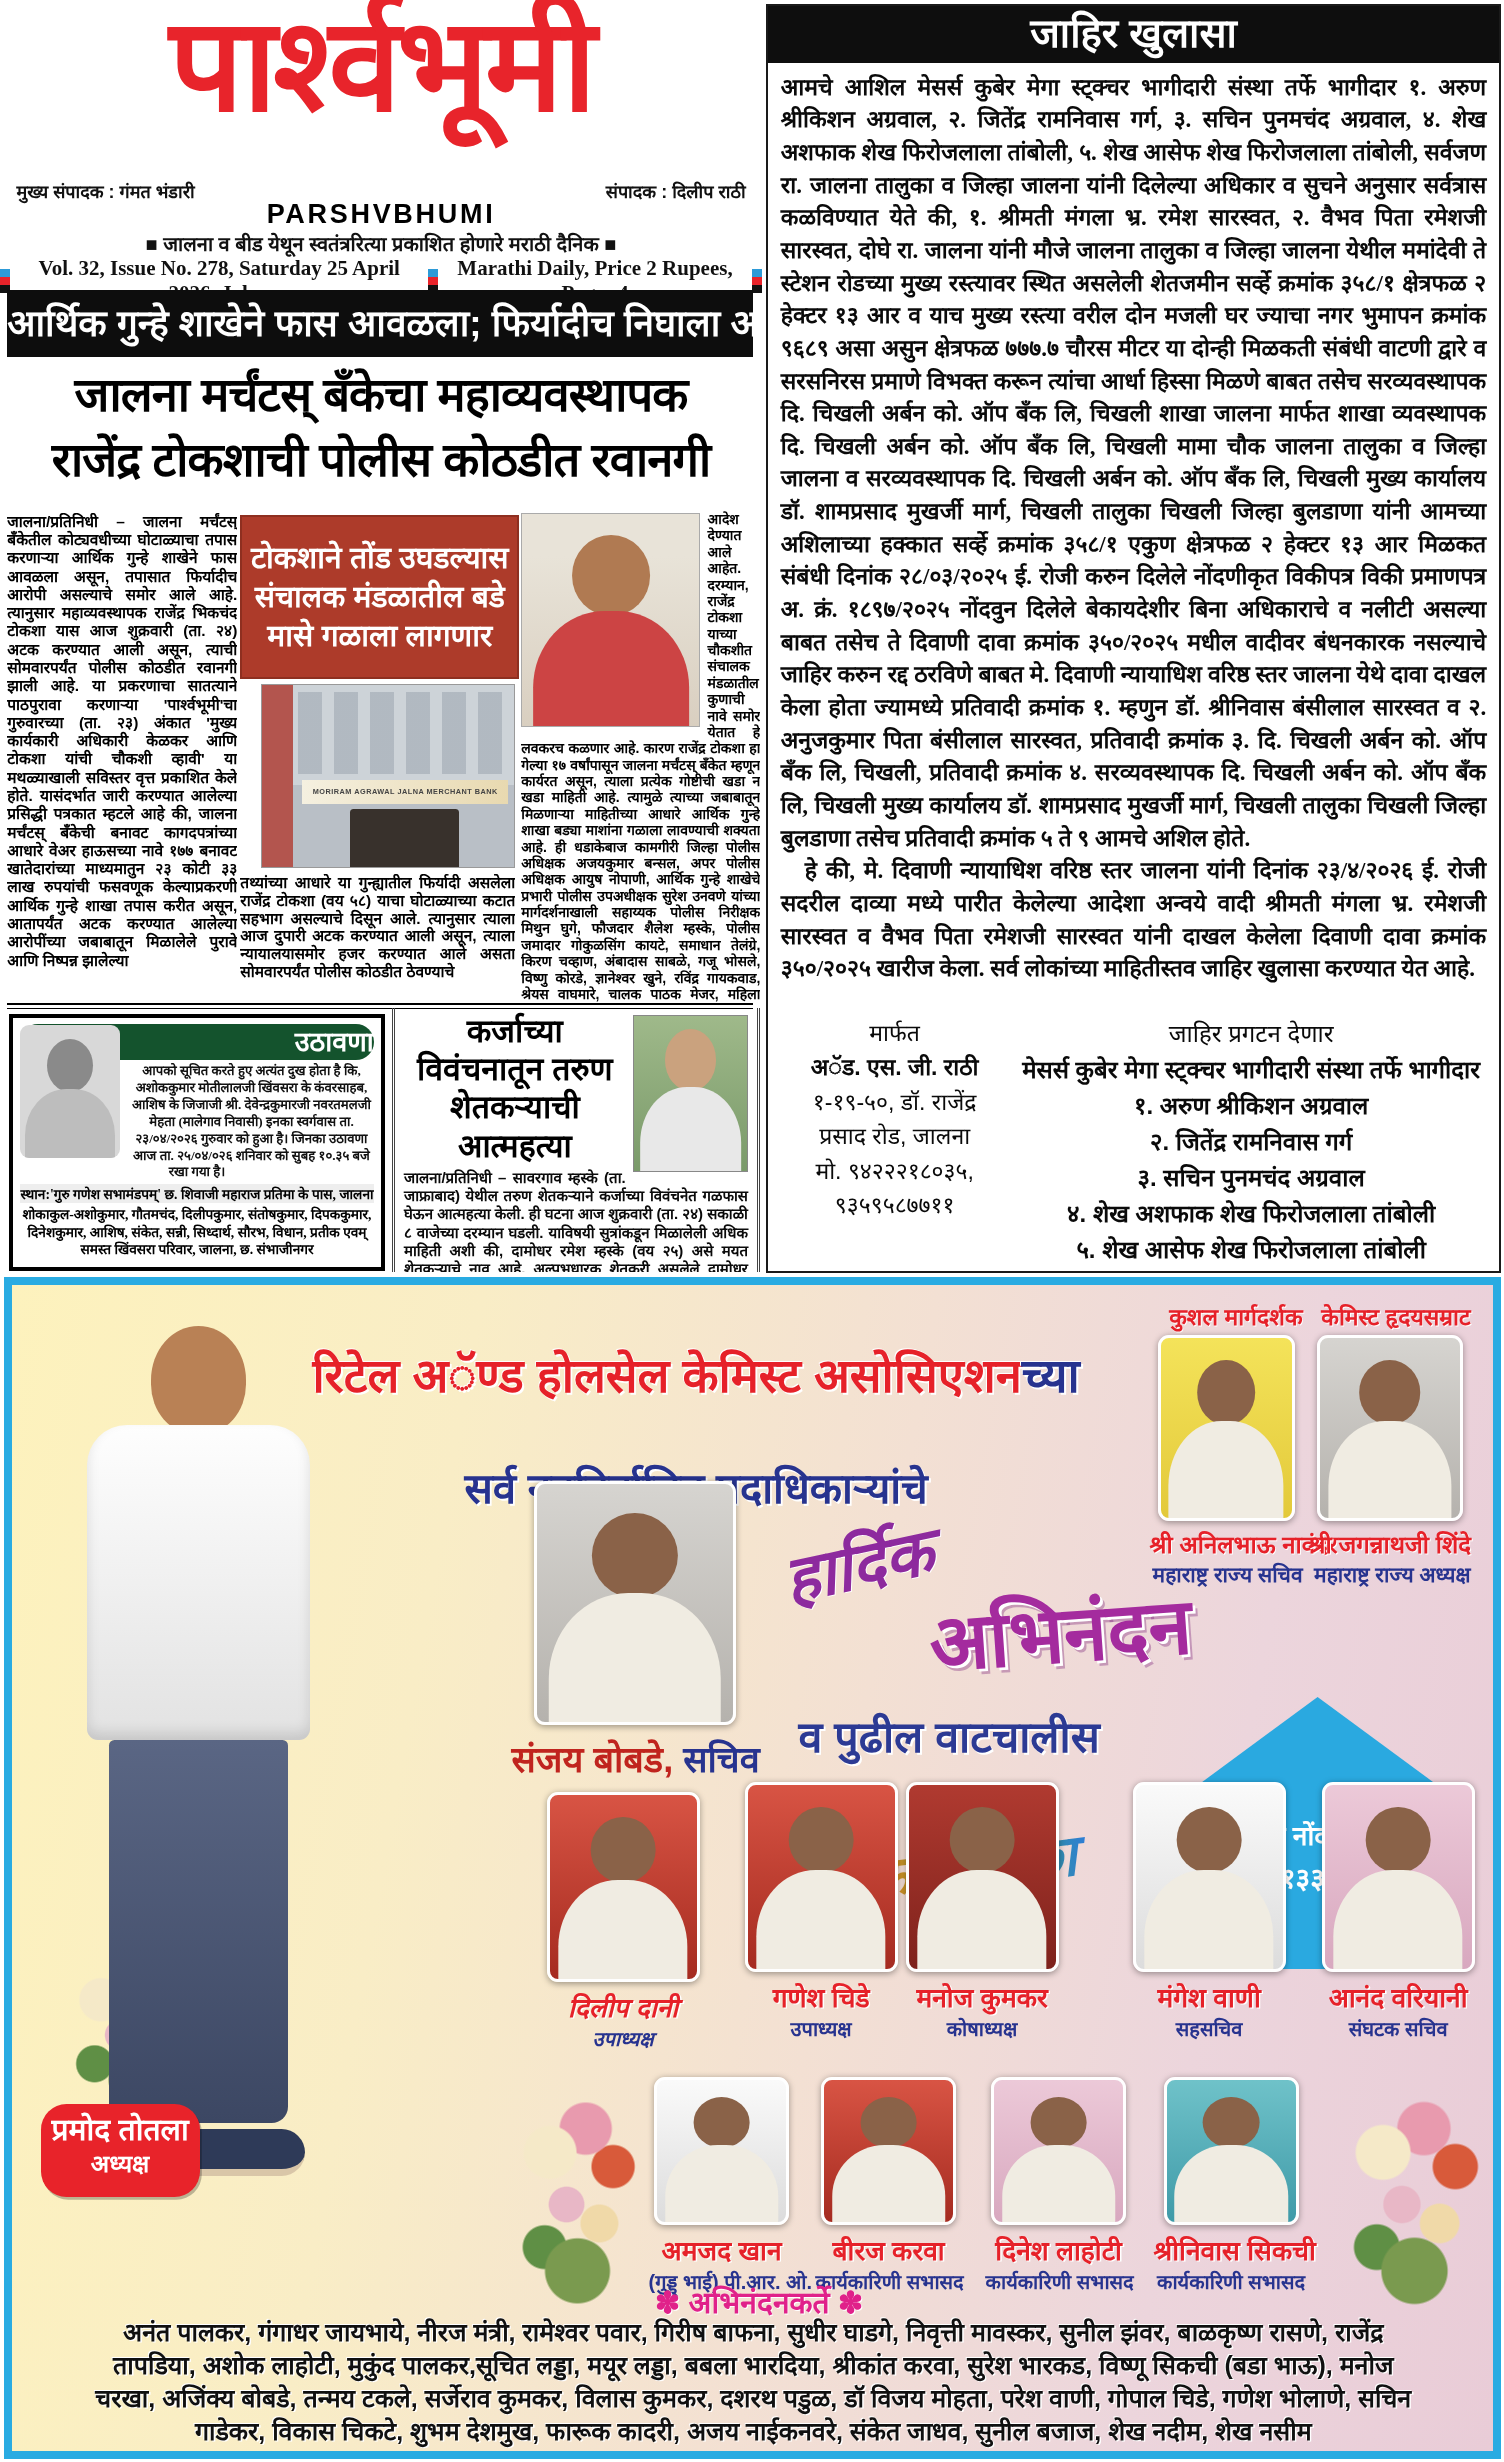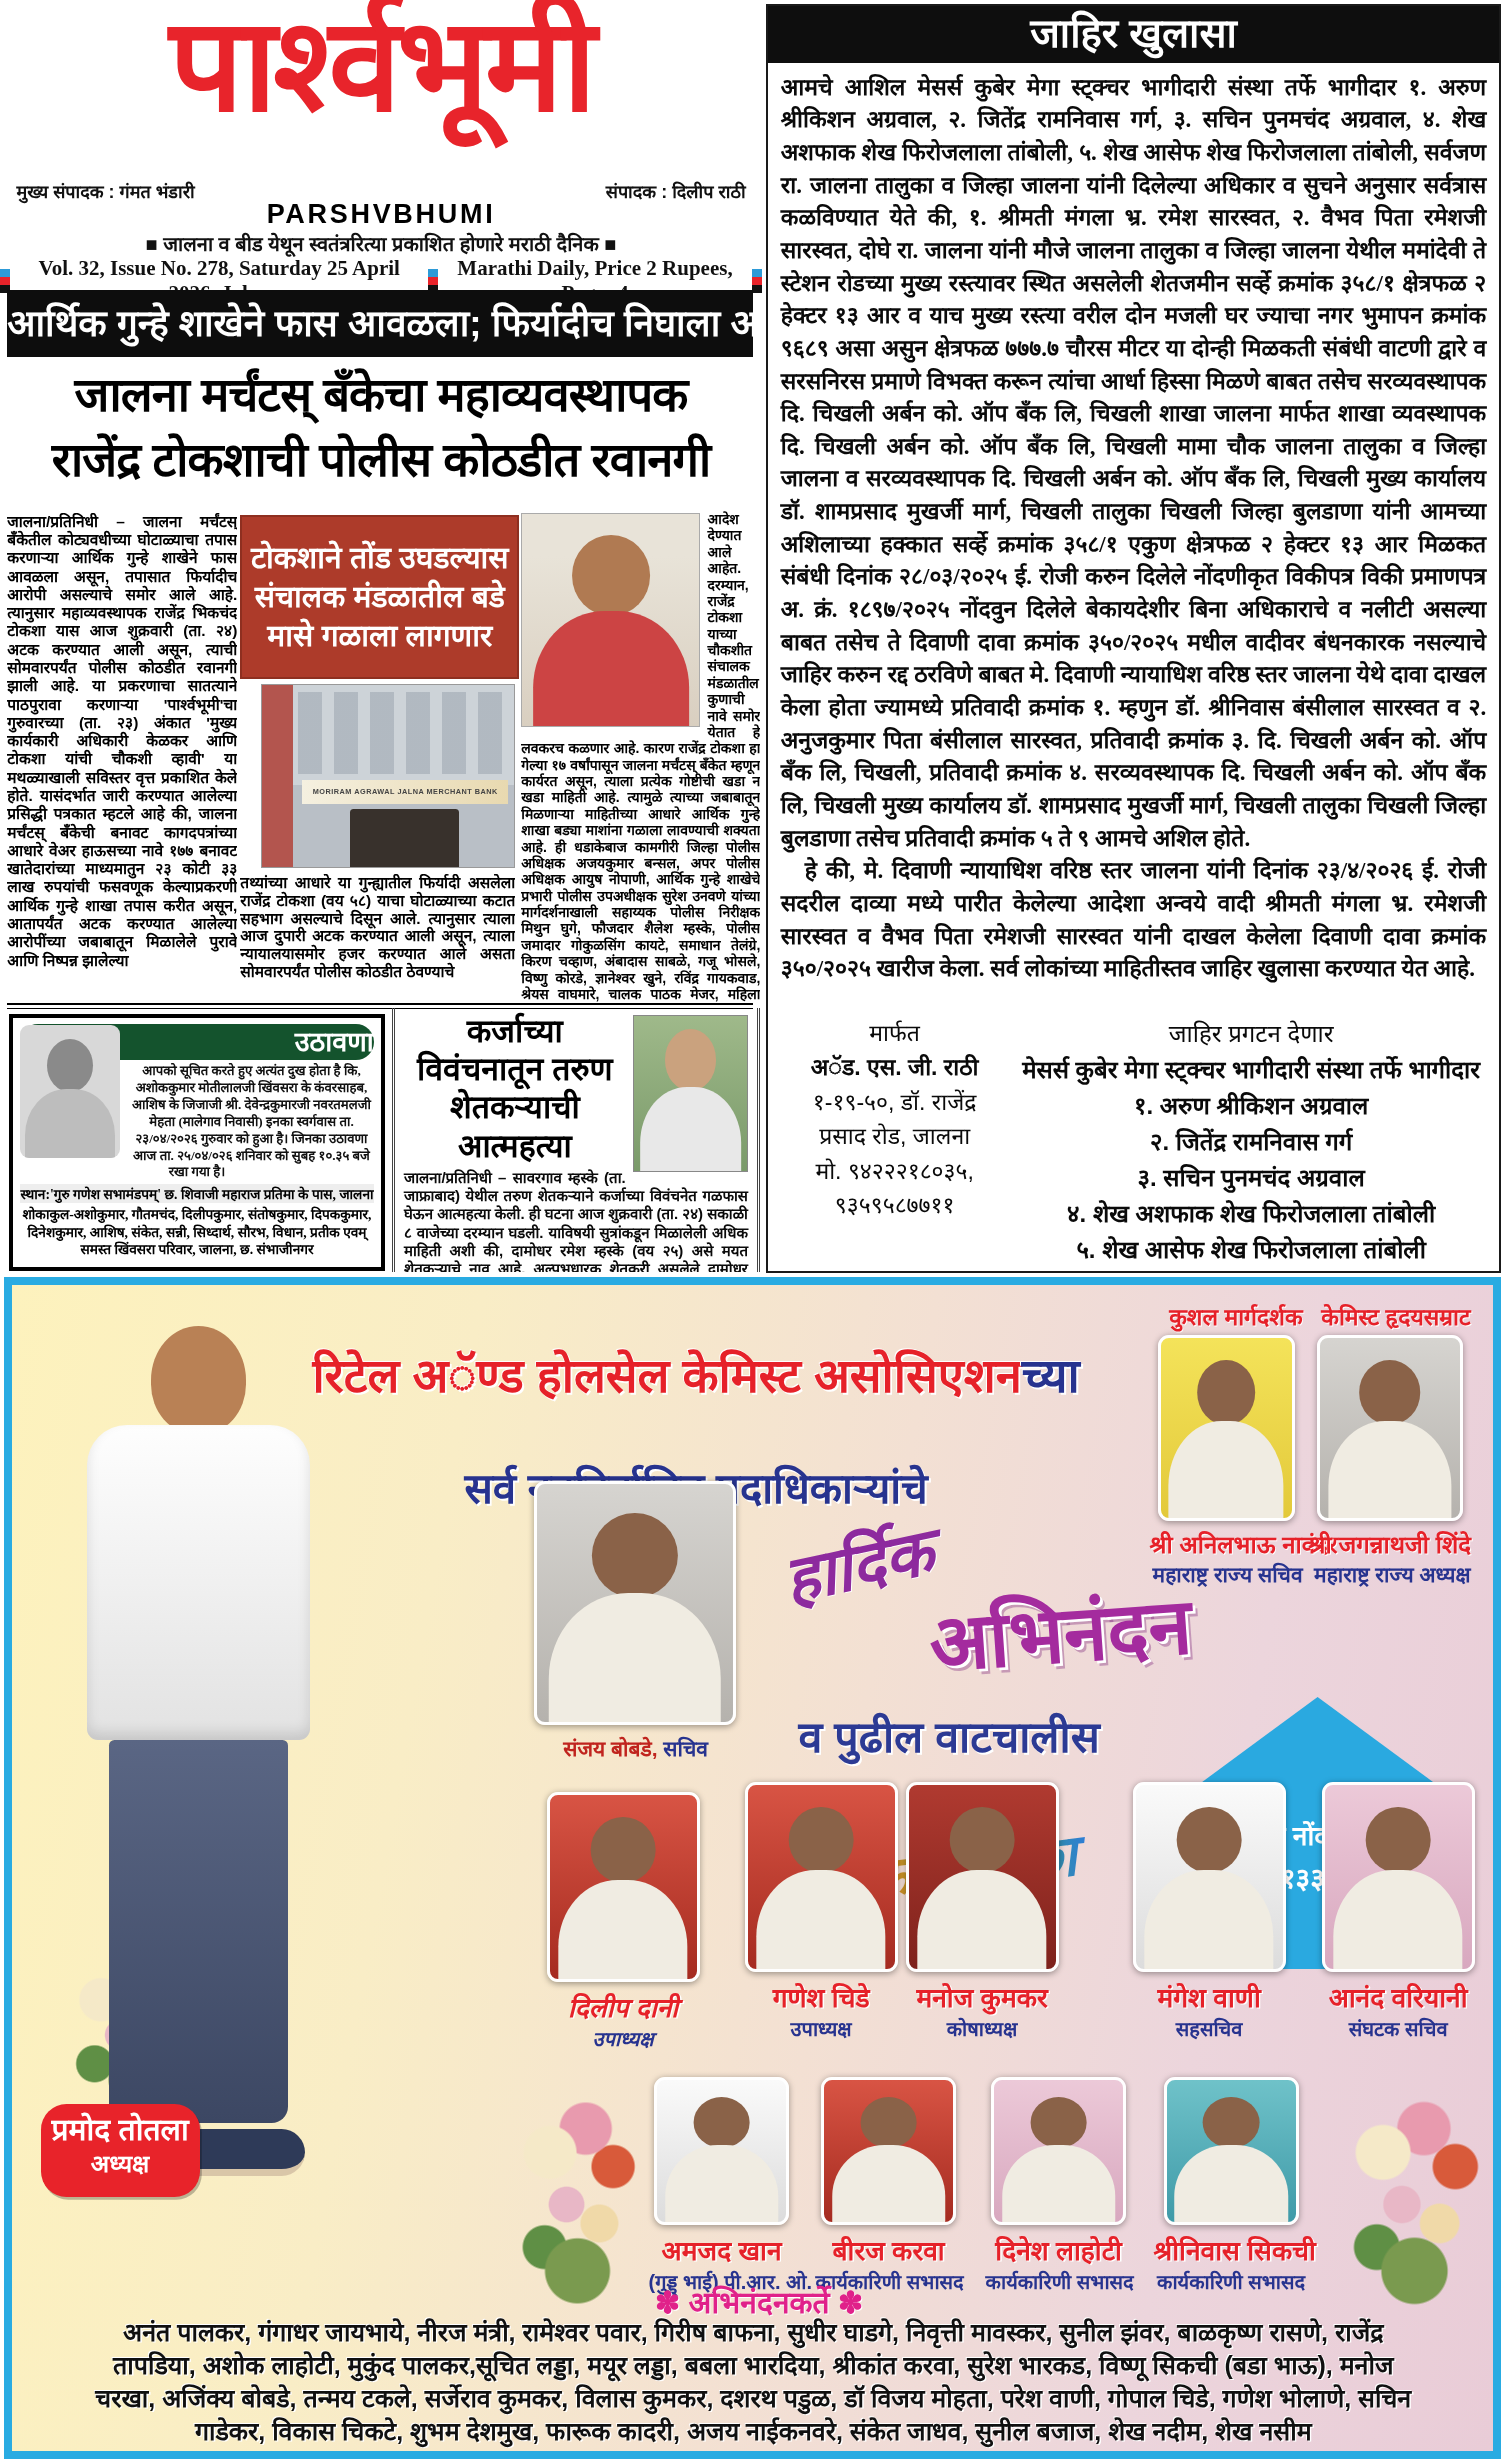--- a/index.html
+++ b/index.html
@@ -90,21 +90,21 @@
   .president-fig { left:64px; top:41px; width:246px; height:903px; }
   .p-head { width:95px; height:108px; border-radius:50% 50% 46% 46%; background:#b98155; margin:0 auto; }
   .p-shirt { width:223px; height:315px; background:linear-gradient(#fefefe,#e2e2e2); border-radius:40px 40px 11px 11px; margin:-9px auto 0; box-shadow:inset 0 -7.3px 12.8px rgba(0,0,0,.12); }
   .p-pants { width:179px; height:383px; background:linear-gradient(#5a6684,#3c4763); border-radius:5.5px 5.5px 16.4px 16.4px; margin:0 auto; }
   .p-shoes { width:212px; height:47px; background:#2e3a58; border-radius:24px; margin:5.5px auto 0; border-bottom:7.3px solid #d9c6a8; }
   .president-badge { left:29px; top:819px; width:159px; height:93px; background:#e8232a; border-radius:25.5px; color:#fff; text-align:center; padding-top:9px; box-shadow:1.8px 2.7px 0 rgba(0,0,0,.25); }
   .pb-name { font-size:30px; font-weight:900; line-height:1.1; }
   .pb-role { font-size:24px; font-weight:800; }
 
   .sanjay-photo { left:522px; top:196px; width:202px; height:244px; }
-  .sanjay-label { left:492px; top:449px; width:264px; text-align:center; font-size:21px; font-weight:900; white-space:nowrap; }
+  .sanjay-label { left:492px; top:449px; width:264px; text-align:center; font-size:36px; font-weight:900; white-space:nowrap; }
   .sanjay-label .nm { color:#c0241e; }
   .sanjay-label .rl { color:#27338f; }
 
   .greet-script { left:771px; top:235px; font-size:64px; font-weight:800; font-style:italic; color:#8d2a9e; transform:rotate(-12deg); font-family:"Liberation Serif", serif; text-shadow:0.9px 0.9px 0 #fff; }
   .greet-main { left:917px; top:294px; font-size:78px; font-weight:900; color:#a42b9e; transform:rotate(-4deg); text-shadow:2.7px 2.7px 0 #fff, 4.6px 5.5px 0 rgba(120,30,120,.35); white-space:nowrap; }
   .greet-line2 { left:689px; top:421px; width:497px; text-align:center; font-size:43px; font-weight:900; color:#2c3a94; text-shadow:1.8px 1.8px 0 #fff; white-space:nowrap; }
   .greet-wishes { left:762px; top:540px; width:420px; font-size:57px; font-weight:900; transform:rotate(-7deg); background:linear-gradient(90deg,#e82b2b,#f08c1e,#3fae4a,#2d7dd8,#8d2a9e); -webkit-background-clip:text; background-clip:text; color:transparent; white-space:nowrap; font-family:"Liberation Serif", serif; font-style:italic; }
 
   .pentagon { left:1173px; top:412px; width:266px; height:272px; background:#2aa9e0; clip-path:polygon(50% 0%, 100% 36%, 82% 100%, 18% 100%, 0% 36%); filter:drop-shadow(8.2px 8.2px 0 #23233f); display:flex; flex-direction:column; justify-content:center; align-items:center; text-align:center; color:#fff; padding-top:47px; }
   .pg-l1 { font-size:26.4px; font-weight:800; }

